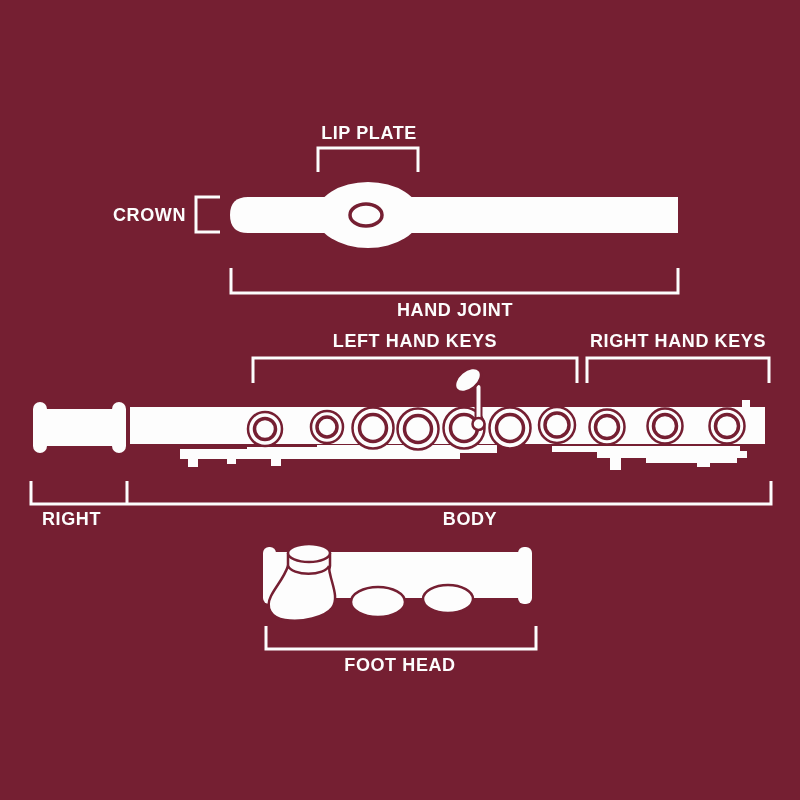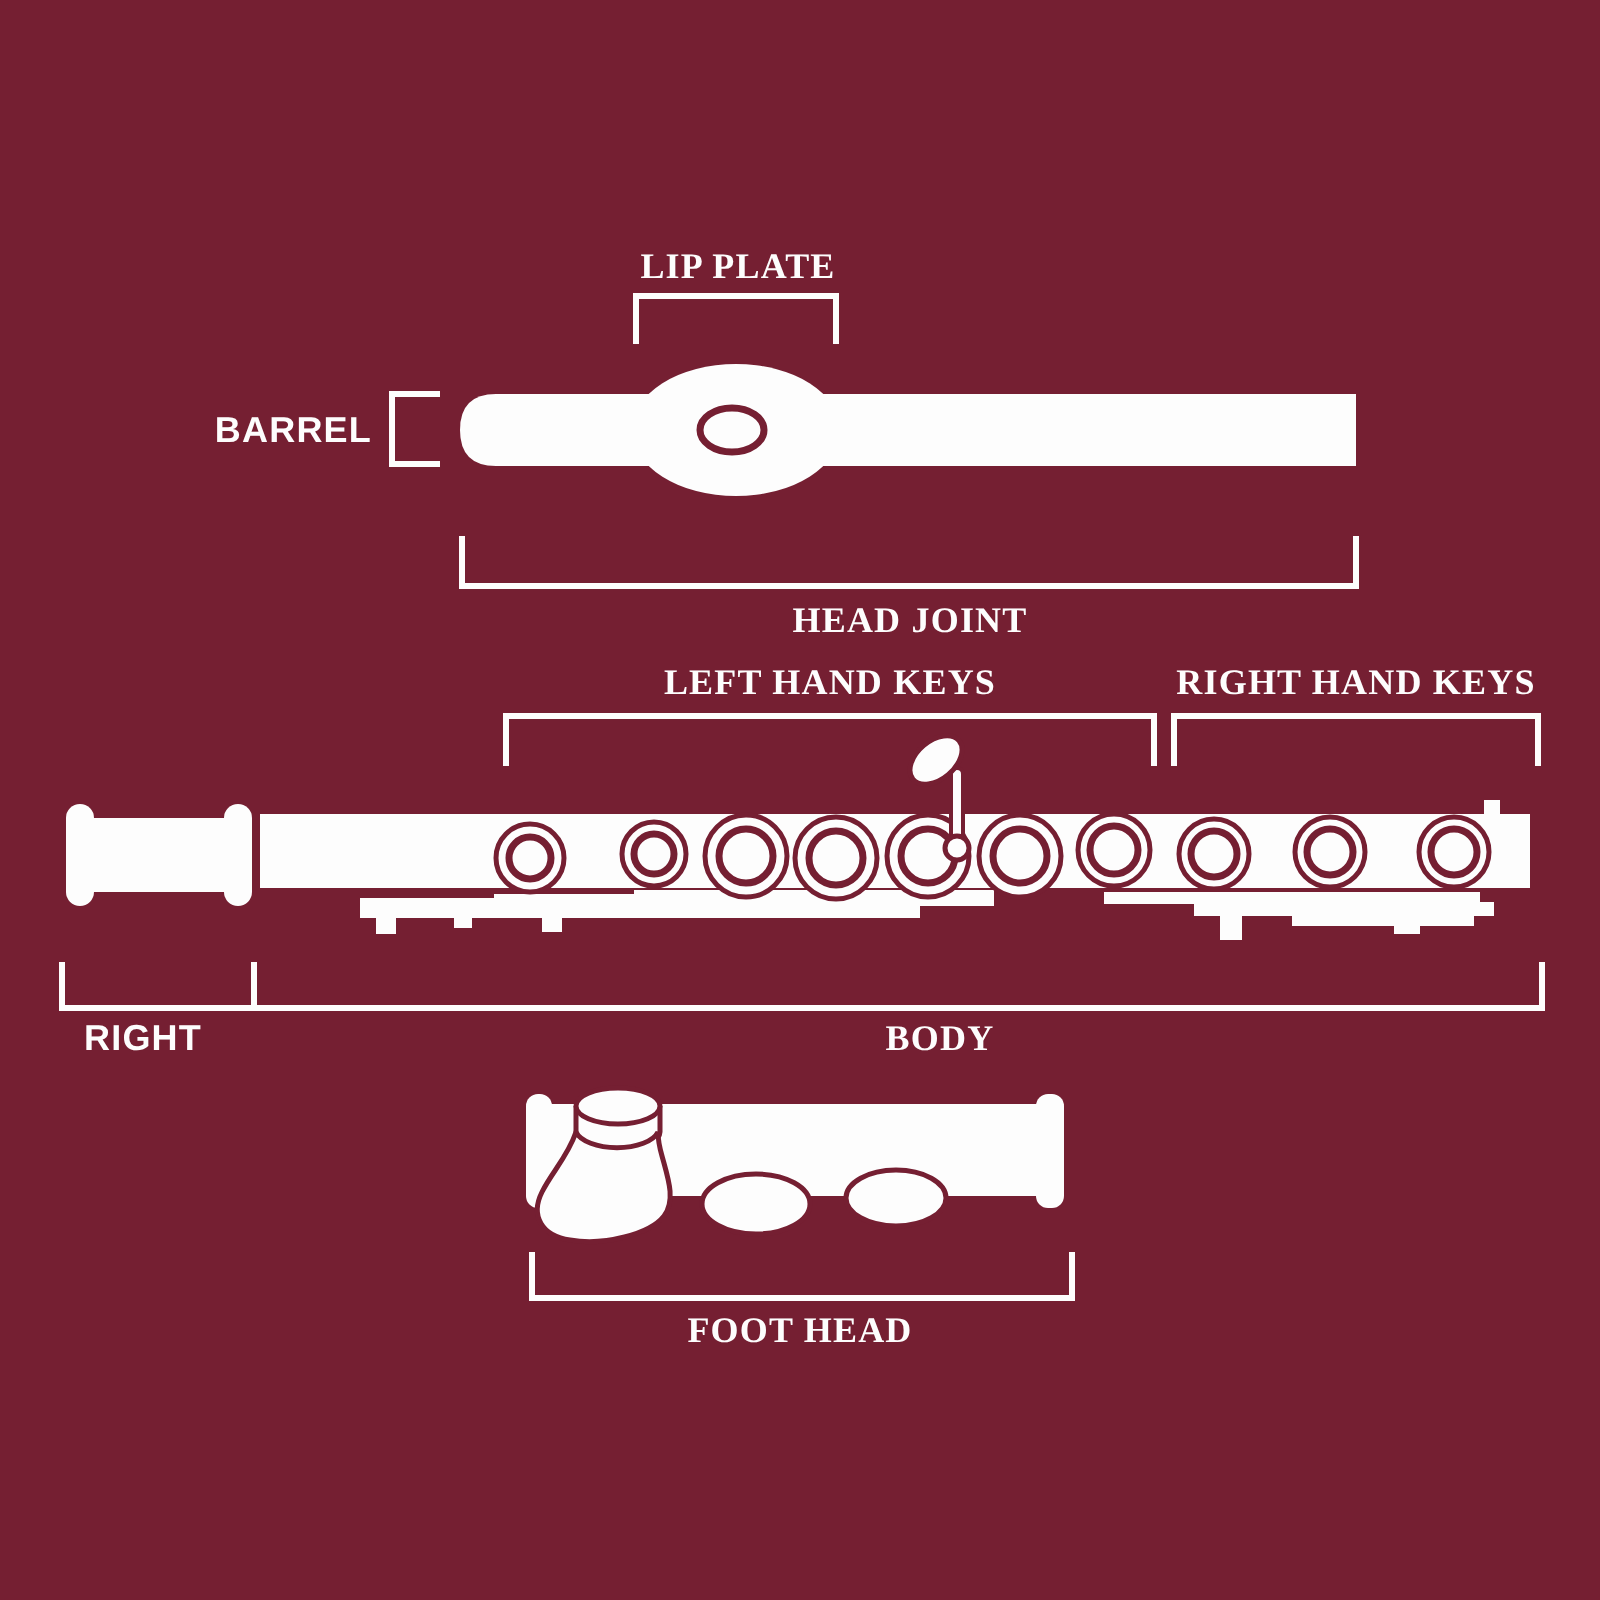--- a/index.html
+++ b/index.html
@@ -12,21 +12,21 @@
   }
   .label{
     position:absolute;
     color:#FDFDFD;
     font-weight:bold;
     font-size:18px;
     letter-spacing:.6px;
     line-height:1;
     white-space:nowrap;
   }
-  .label.center{transform:translateX(-50%);font-family:Liberation Serif, serif;}
+  .label.center{transform:translateX(-50%);}
   .label.right{transform:translateX(-100%);}
   svg{position:absolute;left:0;top:0;}
   .stroke-line{stroke:#FDFDFD;stroke-width:3;fill:none;stroke-linejoin:miter;stroke-linecap:butt;}
   .white{fill:#FDFDFD;}
   .white-outlined{fill:#FDFDFD;stroke:#751F32;stroke-width:2.5;}
   .ring{fill:none;stroke:#751F32;stroke-width:3.5;}
 </style>
 </head>
 <body>
 
@@ -127,23 +127,23 @@
       <path class="white-outlined" d="M288 553 v13 a21 9 0 0 0 42 0 v-13"></path>
       <ellipse class="white-outlined" cx="309" cy="553" rx="21" ry="9"></ellipse>
       <path class="white-outlined" d="M288 566 C284 578 276 586 271 596 C265 608 271 618 285 620 C302 623 325 617 332 608 C338 600 334 589 331 578 C329 571 329 568 329 566 A21 10 0 0 1 288 566 Z"></path>
     </g>
 
     <path class="stroke-line" d="M266 626 L266 649 L536 649 L536 626"></path>
   </svg>
 
   <div class="label center" style="left:369px;top:124px;">LIP PLATE</div>
 
-  <div class="label right" style="left:186px;top:206px;">BARREL</div>
+  <div class="label right" style="left:186px;top:206px;">CROWN</div>
 
-  <div class="label center" style="left:455px;top:301px;">HEAD JOINT</div>
+  <div class="label center" style="left:455px;top:301px;">HAND JOINT</div>
 
   <div class="label center" style="left:415px;top:332px;">LEFT HAND KEYS</div>
 
   <div class="label center" style="left:678px;top:332px;">RIGHT HAND KEYS</div>
 
   <div class="label" style="left:42px;top:510px;">RIGHT</div>
 
   <div class="label center" style="left:449px;top:510px;margin-left:21px;">BODY</div>
 
   <div class="label center" style="left:400px;top:656px;">FOOT HEAD</div>

